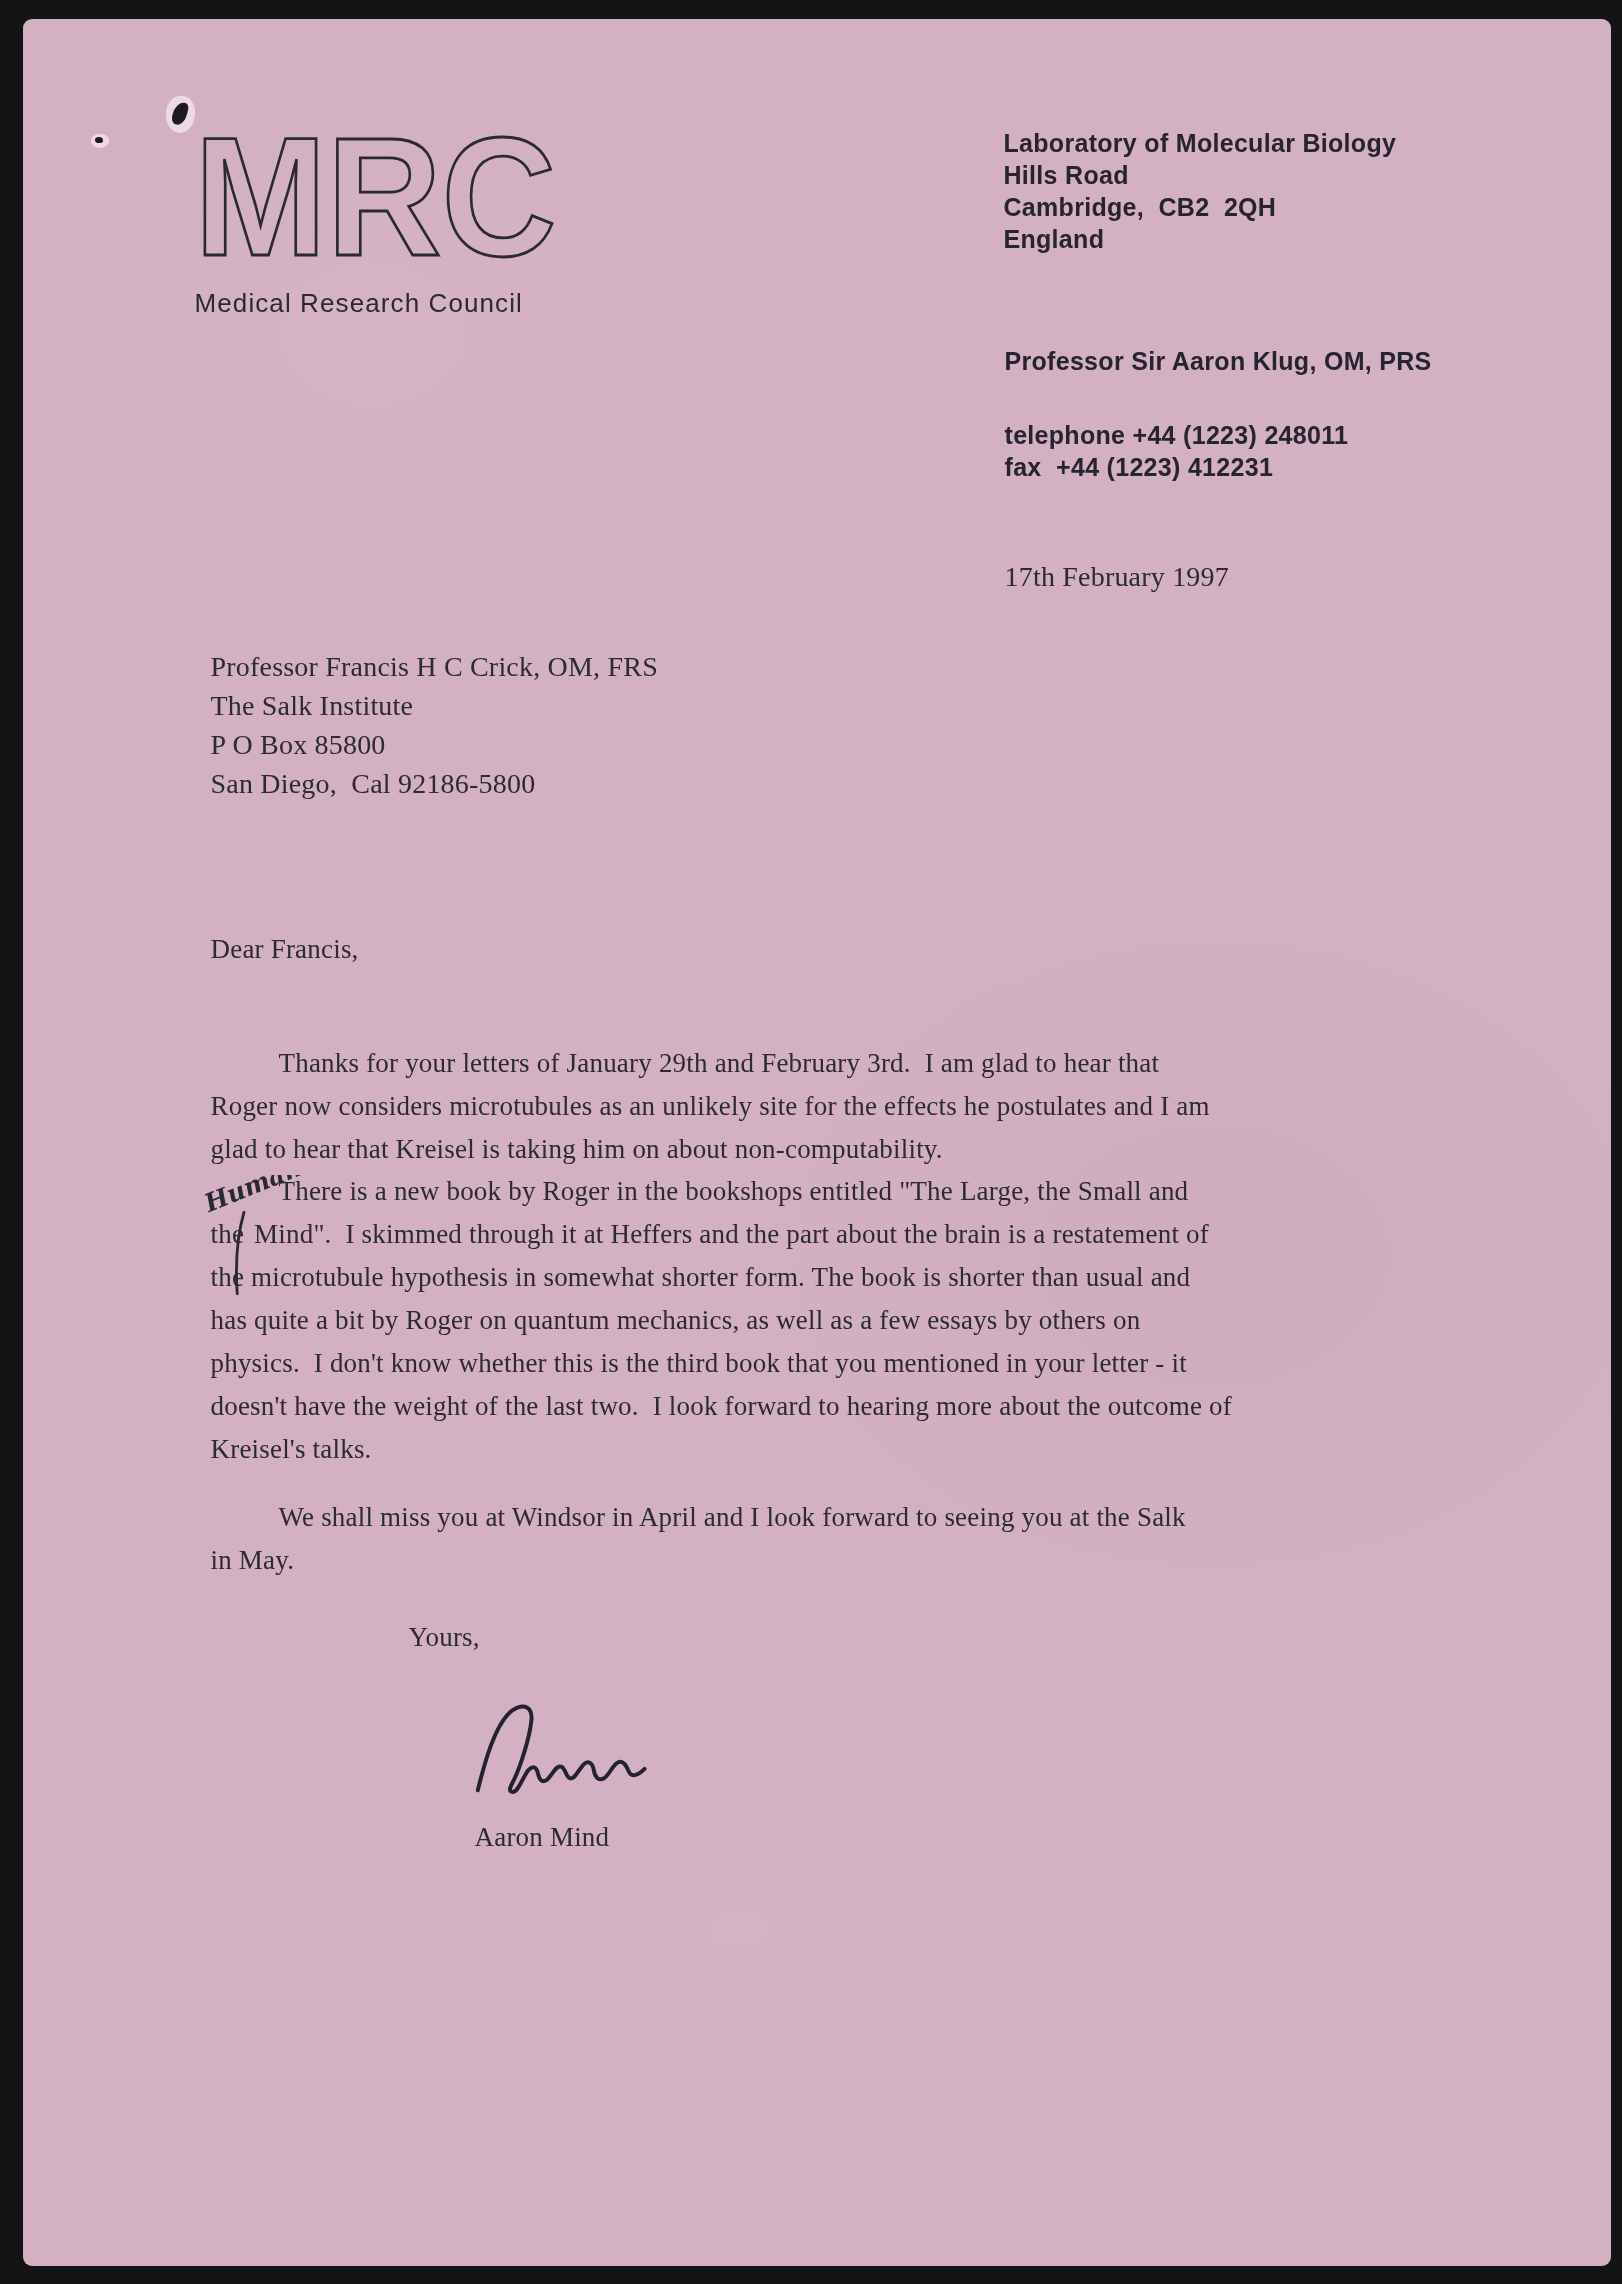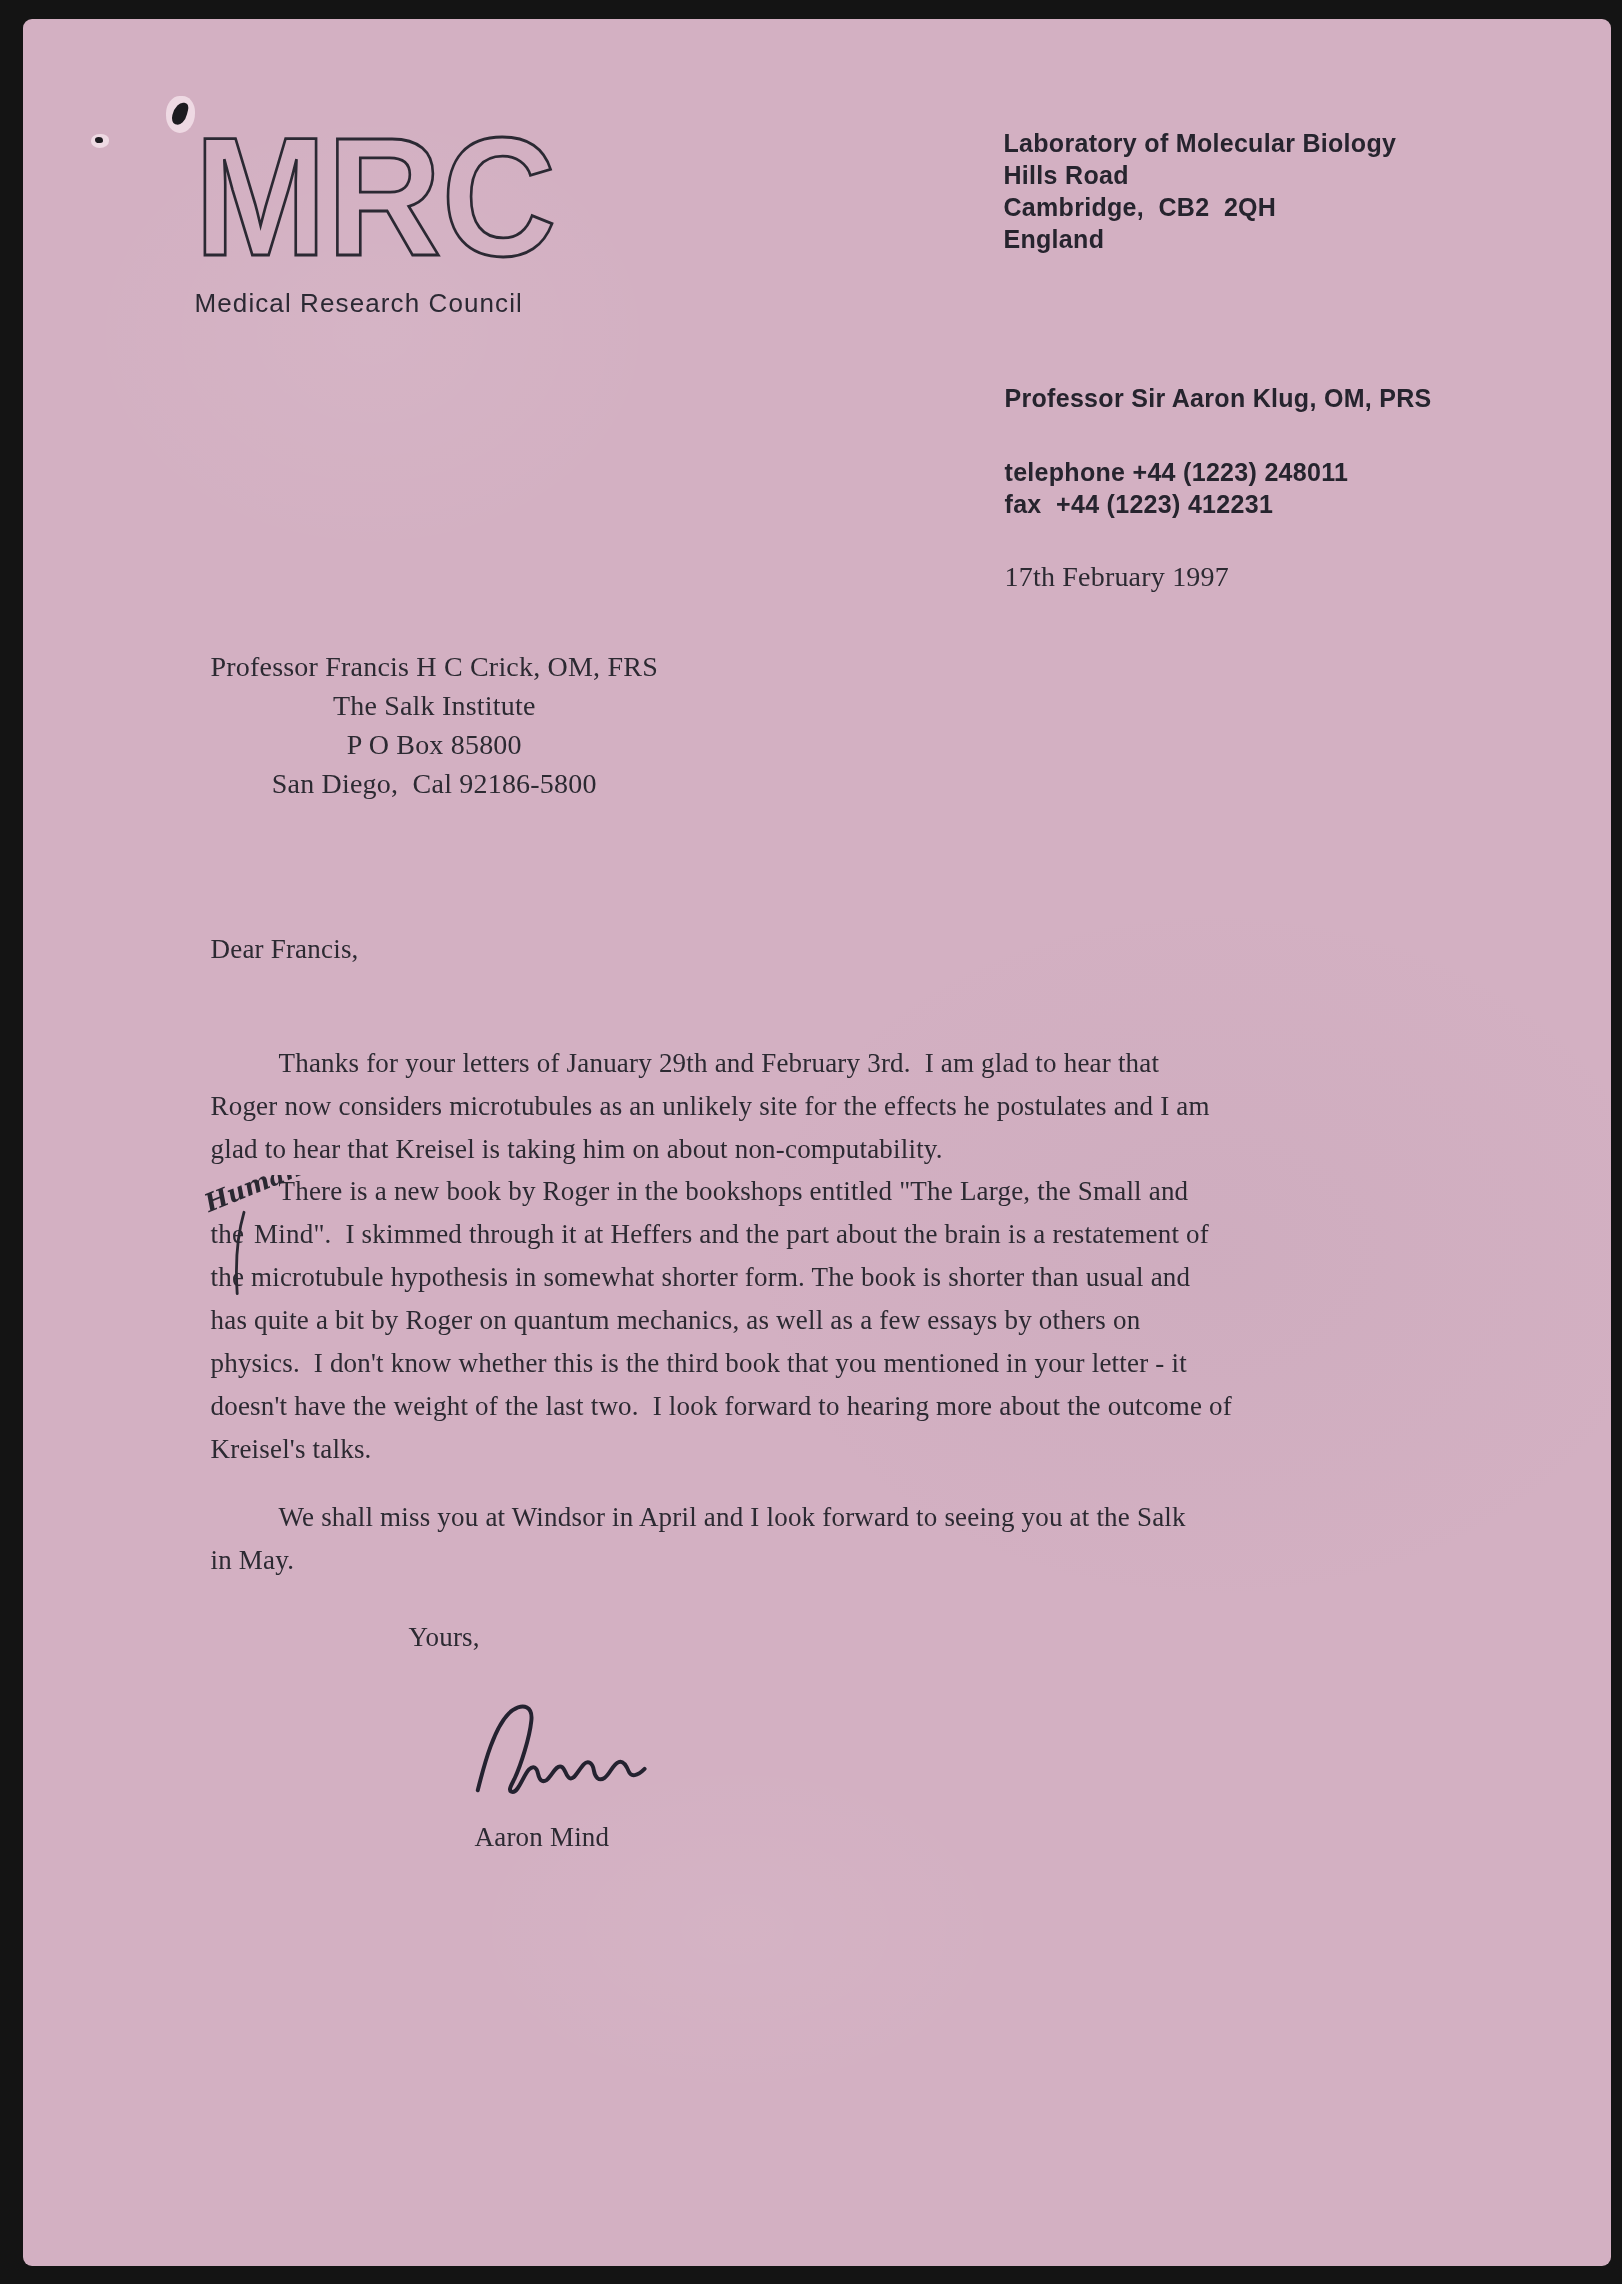--- a/index.html
+++ b/index.html
@@ -24,24 +24,24 @@
     font-family:"Liberation Sans", sans-serif;
     font-weight:bold;
     color:#26242e;
   }
   .serif{
     font-family:"Liberation Serif", serif;
     color:#2c2a32;
   }
   .line{white-space:pre;}
   .lh-address{font-size:25px;line-height:32px;letter-spacing:0.3px;}
-  .lh-phone{font-size:25px;line-height:32px;letter-spacing:0.3px;margin-top:37px;}
+  .lh-phone{font-size:25px;line-height:32px;letter-spacing:0.3px;}
   .logo-subtitle{font-family:"Liberation Sans", sans-serif;font-weight:normal;color:#2b2933;font-size:26px;letter-spacing:1.1px;margin-top:11px;}
   .body-text{font-size:27px;line-height:43px;letter-spacing:0.2px;}
-  .recipient-text{font-size:28px;line-height:39px;letter-spacing:0.2px;text-align:center;}
+  .recipient-text{font-size:28px;line-height:39px;letter-spacing:0.2px;}
   .date-text{font-size:28px;letter-spacing:0.2px;font-family:Liberation Serif, serif;}
   .indent{padding-left:68px;}
   .annotation-gap{display:inline-block;width:10px;}
   .speck-halo{
     position:absolute;background:#eed9e3;border-radius:50% 45% 55% 50%;
   }
   .speck-dark{
     position:absolute;background:#1d1b20;
   }
 </style>

